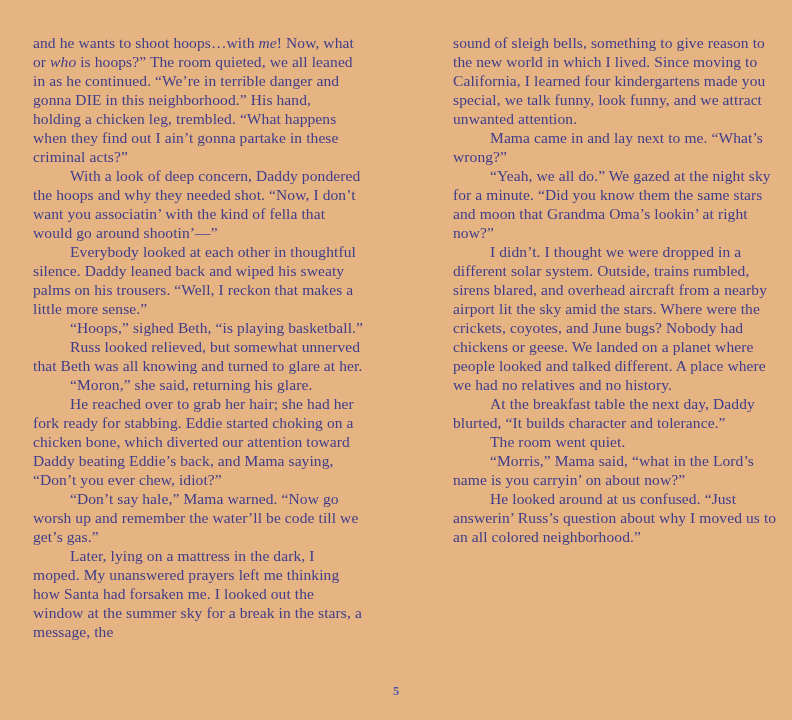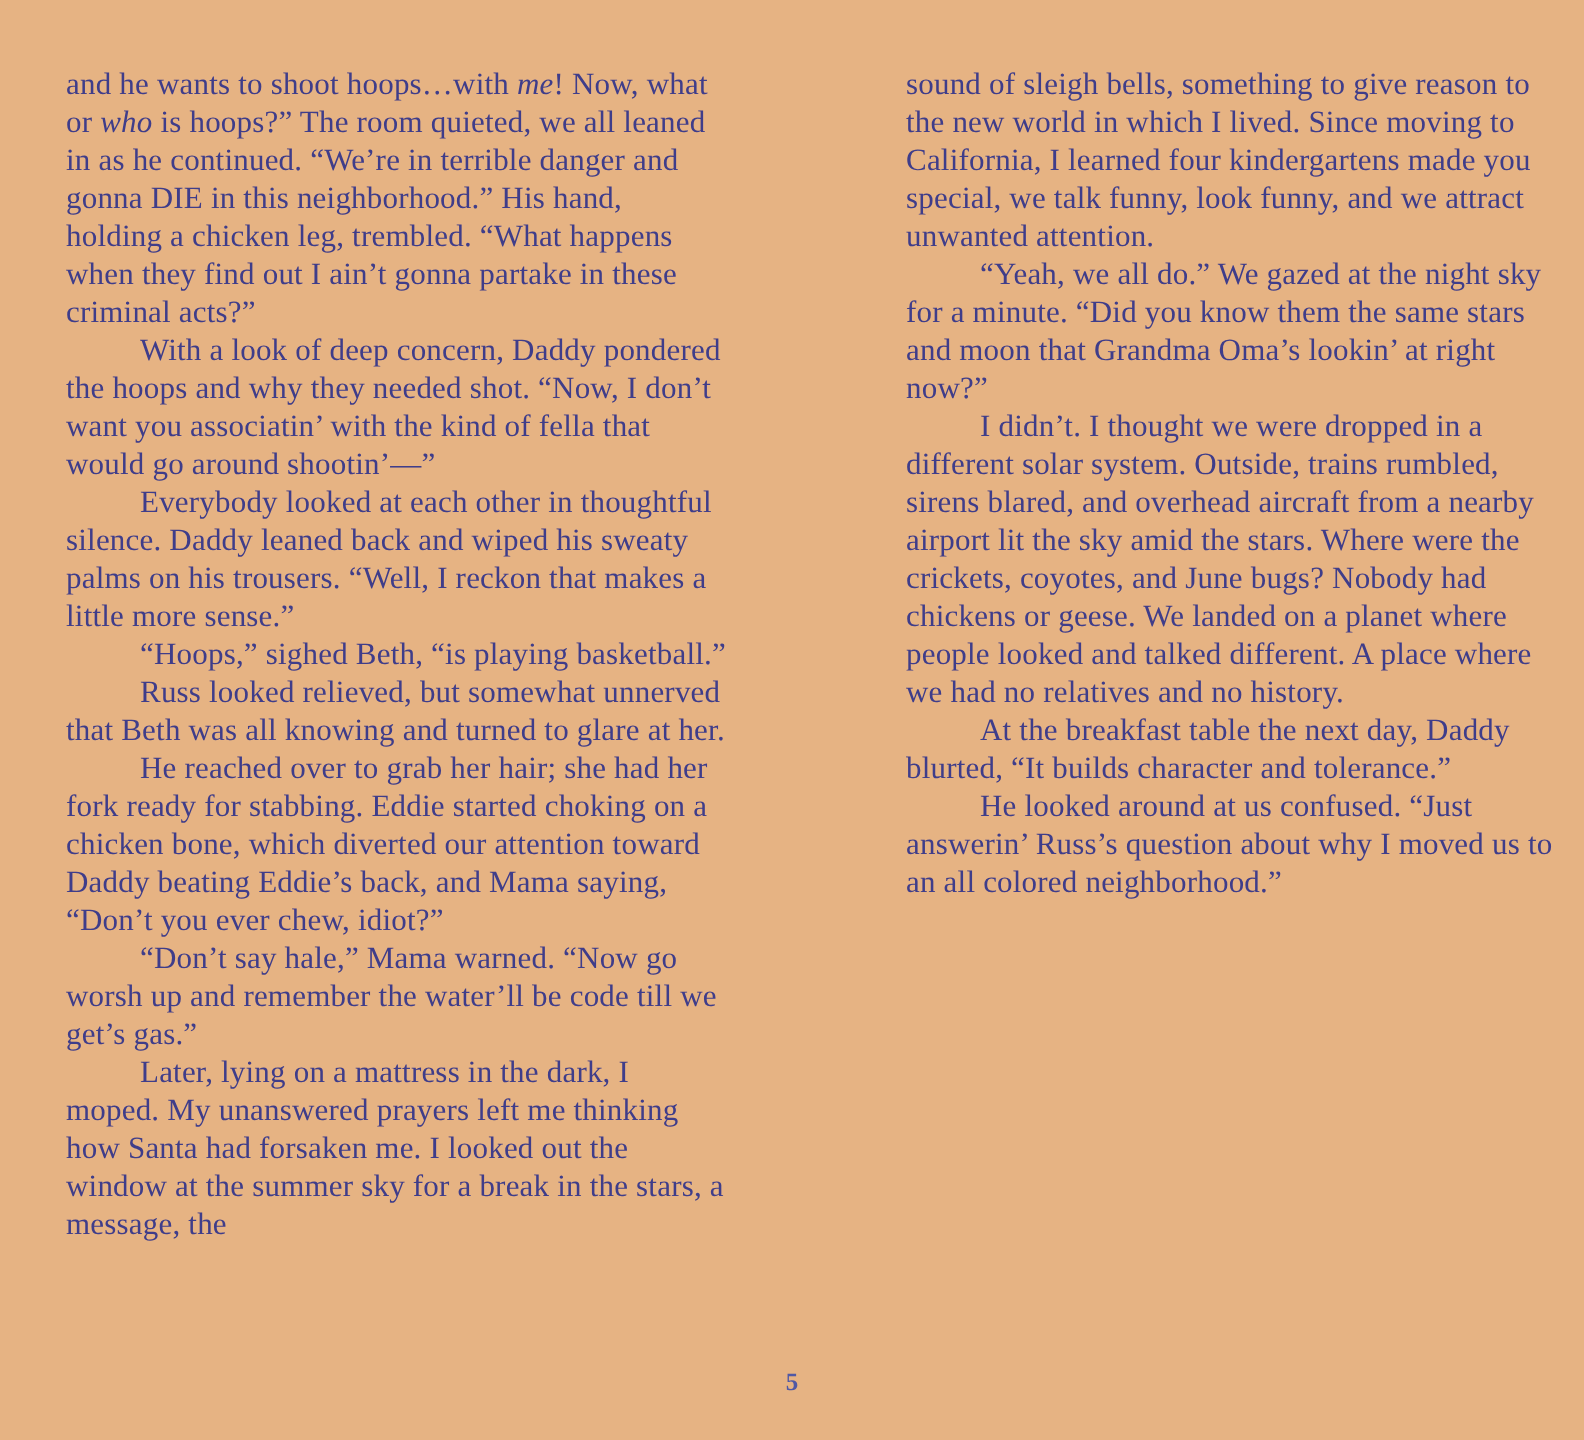--- a/index.html
+++ b/index.html
@@ -56,30 +56,34 @@
 <body>
 
 <div class="page">
 
   <div class="text-col col-left">
       <p class="para"><span>and he wants to shoot hoops…with </span><em>me</em><span>! Now, what or </span><em>who</em><span> is hoops?” The room quieted, we all leaned in as he continued. “We’re in terrible danger and gonna DIE in this neighborhood.” His hand, holding a chicken leg, trembled. “What happens when they find out I ain’t gonna partake in these criminal acts?”</span></p>
       <p class="para indent"><span>With a look of deep concern, Daddy pondered the hoops and why they needed shot. “Now, I don’t want you associatin’ with the kind of fella that would go around shootin’—”</span></p>
       <p class="para indent"><span>Everybody looked at each other in thoughtful silence. Daddy leaned back and wiped his sweaty palms on his trousers. “Well, I reckon that makes a little more sense.”</span></p>
       <p class="para indent"><span>“Hoops,” sighed Beth, “is playing basketball.”</span></p>
       <p class="para indent"><span>Russ looked relieved, but somewhat unnerved that Beth was all knowing and turned to glare at her.</span></p>
+      <p class="para indent"><span>“Moron,” she said, returning his glare.</span></p>
       <p class="para indent"><span>He reached over to grab her hair; she had her fork ready for stabbing. Eddie started choking on a chicken bone, which diverted our attention toward Daddy beating Eddie’s back, and Mama saying, “Don’t you ever chew, idiot?”</span></p>
       <p class="para indent"><span>“Don’t say hale,” Mama warned. “Now go worsh up and remember the water’ll be code till we get’s gas.”</span></p>
       <p class="para indent"><span>Later, lying on a mattress in the dark, I moped. My unanswered prayers left me thinking how Santa had forsaken me. I looked out the window at the summer sky for a break in the stars, a message, the</span></p>
     </div>
 
   <div class="text-col col-right">
       <p class="para"><span>sound of sleigh bells, something to give reason to the new world in which I lived. Since moving to California, I learned four kindergartens made you special, we talk funny, look funny, and we attract unwanted attention.</span></p>
+      <p class="para indent"><span>Mama came in and lay next to me. “What’s wrong?”</span></p>
       <p class="para indent"><span>“Yeah, we all do.” We gazed at the night sky for a minute. “Did you know them the same stars and moon that Grandma Oma’s lookin’ at right now?”</span></p>
       <p class="para indent"><span>I didn’t. I thought we were dropped in a different solar system. Outside, trains rumbled, sirens blared, and overhead aircraft from a nearby airport lit the sky amid the stars. Where were the crickets, coyotes, and June bugs? Nobody had chickens or geese. We landed on a planet where people looked and talked different. A place where we had no relatives and no history.</span></p>
       <p class="para indent"><span>At the breakfast table the next day, Daddy blurted, “It builds character and tolerance.”</span></p>
+      <p class="para indent"><span>The room went quiet.</span></p>
+      <p class="para indent"><span>“Morris,” Mama said, “what in the Lord’s name is you carryin’ on about now?”</span></p>
       <p class="para indent"><span>He looked around at us confused. “Just answerin’ Russ’s question about why I moved us to an all colored neighborhood.”</span></p>
     </div>
 
   <div class="footer">
     <span>5</span>
   </div>
 
 </div>
 
 </body></html>

